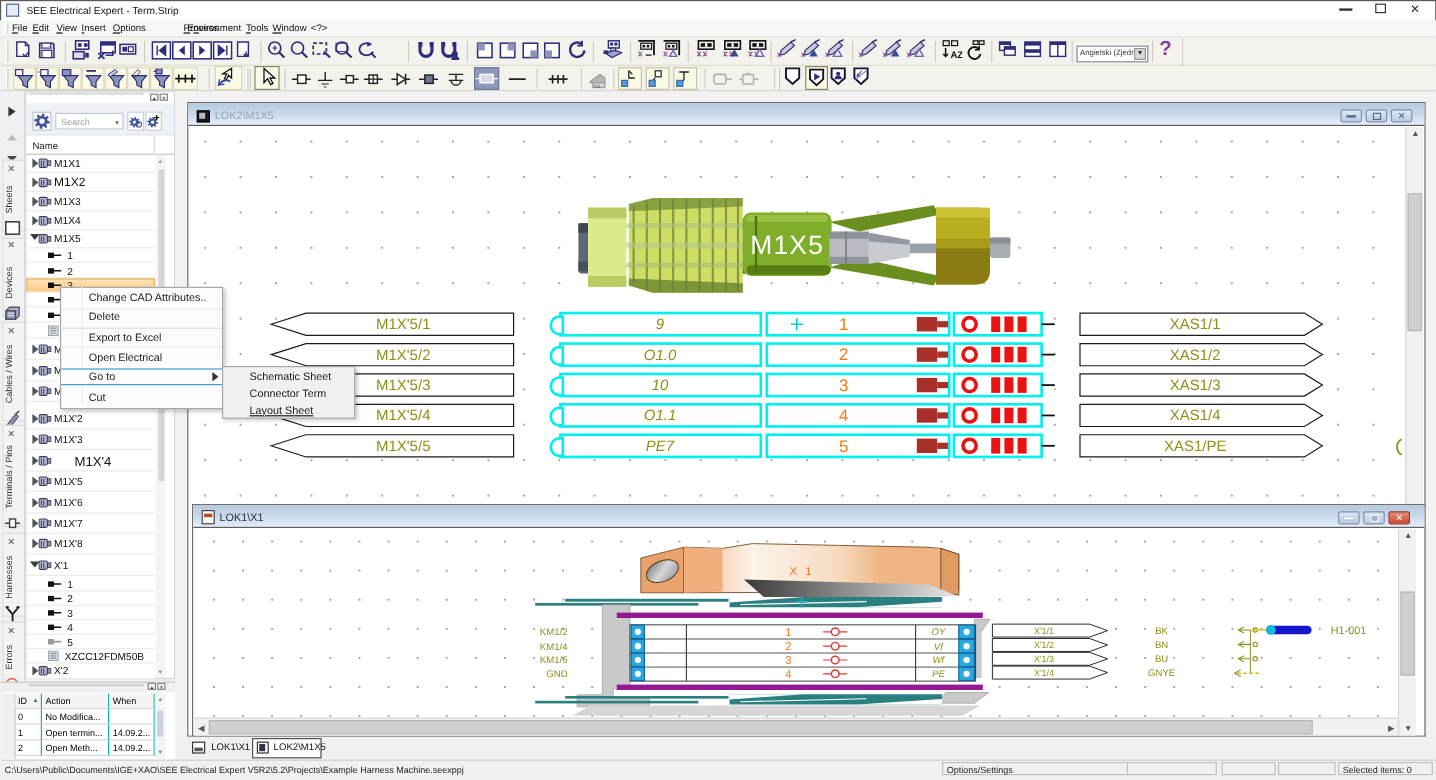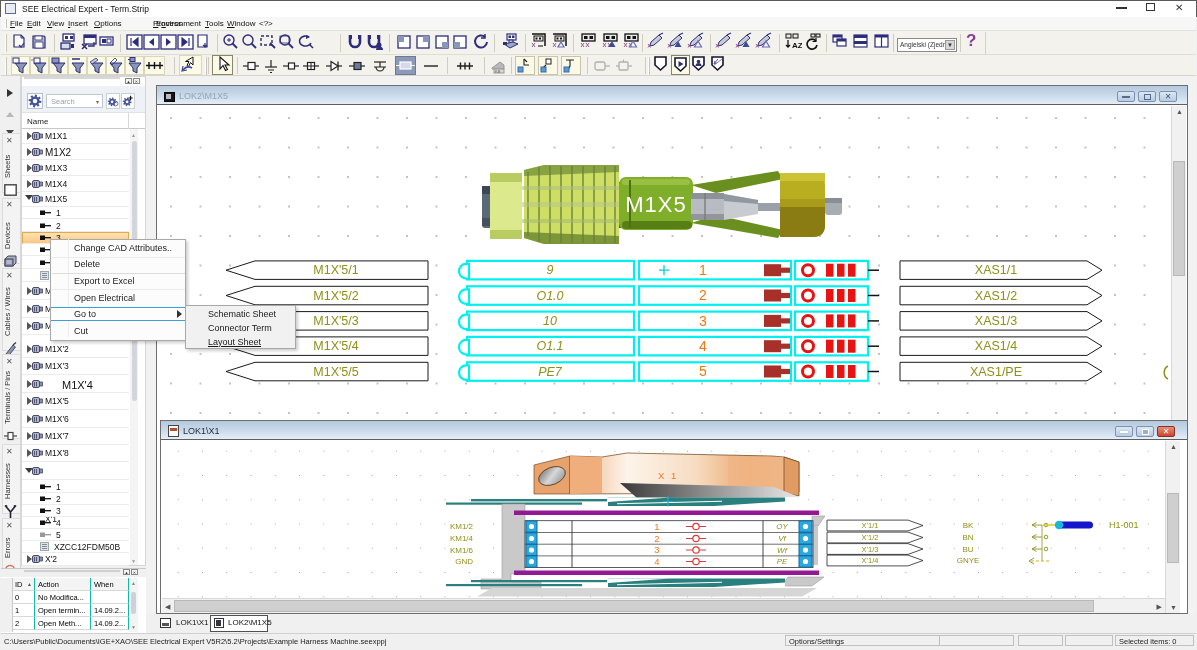--- a/index.html
+++ b/index.html
@@ -734,21 +734,21 @@
     </svg>
     <div class="abs" style="left:45px;top:448px;font-size:8.5px;color:#111;">M1X'8</div>
 <div class="abs" style="left:22px;top:463px;width:107px;height:17px;border-bottom:1px solid #ececec;"></div>
     <div class="abs" style="left:25px;top:468px;width:0;height:0;border-left:4px solid transparent;border-right:4px solid transparent;border-top:5px solid #3a3a3a;"></div>
     <svg width="11" height="10" viewBox="0 0 11 10" style="position:absolute;left:32px;top:466px;">
       <rect x="0.5" y="1.5" width="7" height="7" rx="1.5" fill="#b0b8cc" stroke="#3a3a5a" stroke-width="0.9"></rect>
       <rect x="7.5" y="3" width="3" height="4" fill="#8890a8" stroke="#3a3a5a" stroke-width="0.7"></rect>
       <line x1="2.5" y1="3" x2="2.5" y2="7.5" stroke="#3a3a5a" stroke-width="0.8"></line>
       <line x1="4.5" y1="3" x2="4.5" y2="7.5" stroke="#3a3a5a" stroke-width="0.8"></line>
     </svg>
-    <div class="abs" style="left:45px;top:466px;font-size:8.5px;color:#111;margin-top:48px;">X'1</div>
+    <div class="abs" style="left:45px;top:466px;font-size:8.5px;color:#111;">X'1</div>
 <div class="abs" style="left:22px;top:481px;width:107px;height:12px;border-bottom:1px solid #ececec;"></div>
     <svg width="12" height="6" viewBox="0 0 12 6" style="position:absolute;left:40px;top:484px;">
       <rect x="0" y="0.5" width="5" height="4.5" fill="#111"></rect>
       <line x1="5" y1="2.7" x2="11" y2="2.7" stroke="#111" stroke-width="1.3"></line>
     </svg>
     <div class="abs" style="left:56px;top:482px;font-size:8.5px;color:#111;">1</div>
 <div class="abs" style="left:22px;top:493px;width:107px;height:12px;border-bottom:1px solid #ececec;"></div>
     <svg width="12" height="6" viewBox="0 0 12 6" style="position:absolute;left:40px;top:496px;">
       <rect x="0" y="0.5" width="5" height="4.5" fill="#111"></rect>
       <line x1="5" y1="2.7" x2="11" y2="2.7" stroke="#111" stroke-width="1.3"></line>

